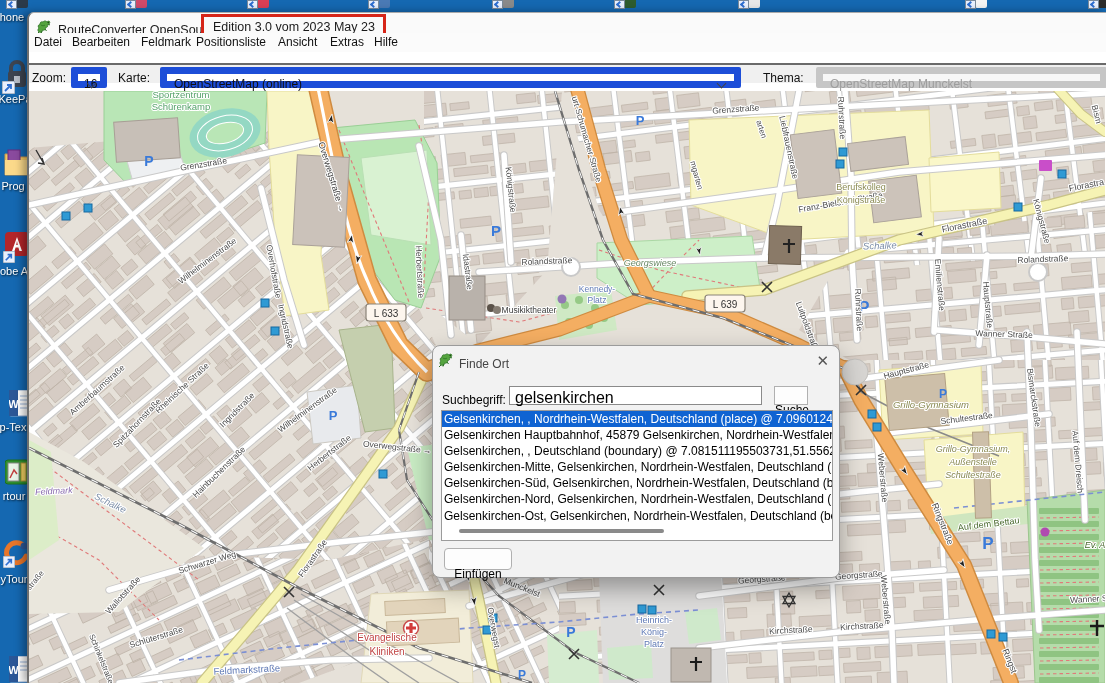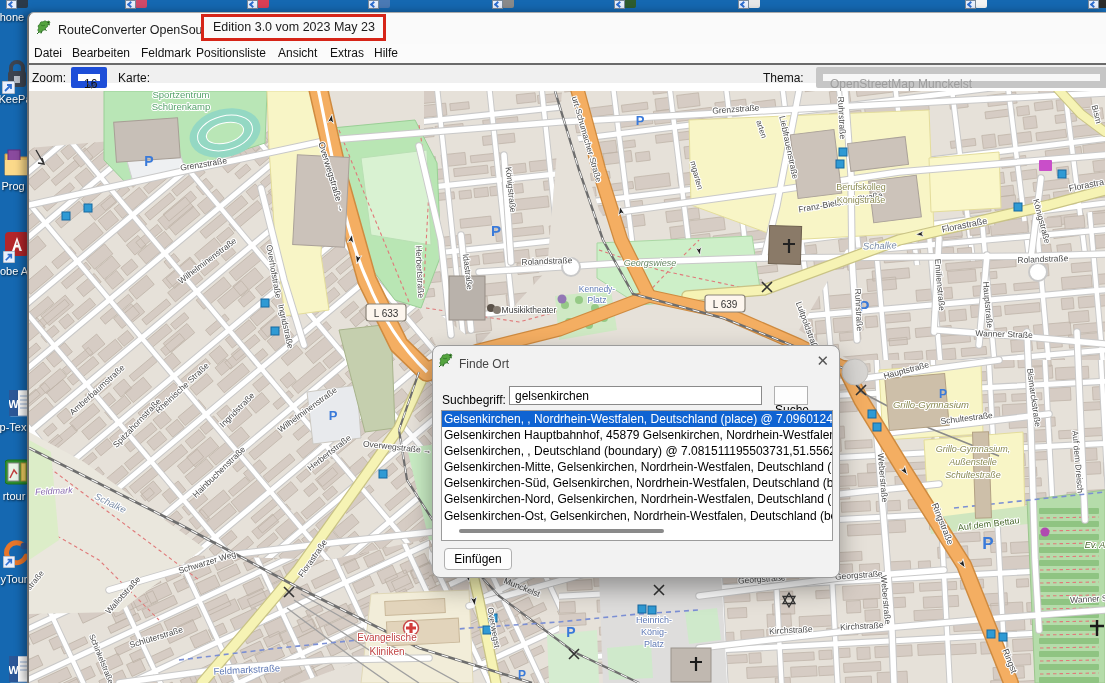--- a/index.html
+++ b/index.html
@@ -2,38 +2,38 @@
 <html><head><meta charset="utf-8"><style>
 *{margin:0;padding:0;box-sizing:border-box}
 body{width:1106px;height:683px;overflow:hidden;position:relative;font-family:"Liberation Sans",sans-serif;background:#1568b1}
 .deskicon{position:absolute;color:#fff;font-size:11px;text-shadow:1px 1px 2px rgba(0,0,0,.8);text-align:center}
 #win{position:absolute;left:27px;top:12px;width:1079px;height:671px;background:#fff;border-left:2px solid #6f6f6f;border-top:1px solid #aaa;border-top-left-radius:7px;box-shadow:-4px 0 8px rgba(0,0,0,.35)}
 #titlebar{position:absolute;left:0;top:0;width:100%;height:31px;background:#fafafa;border-top-left-radius:7px}
 #titlebar .ticon{position:absolute;left:7px;top:6px}
 #titlebar .ttext{position:absolute;left:29px;top:10px;font-size:12.5px;color:#1a1a1a;width:146px;overflow:hidden;white-space:nowrap}
 #redbox{position:absolute;left:172px;top:1px;width:185px;height:27px;border:3.5px solid #d62518}
 #redbox span{position:absolute;left:9px;top:3px;font-size:12.5px;color:#1a1a1a;white-space:nowrap}
-#menubar{position:absolute;left:0;top:31px;width:100%;height:19px;background:#fbfbfb;font-size:12px;color:#111}
+#menubar{position:absolute;left:0;top:20px;width:100%;height:19px;background:#fbfbfb;font-size:12px;color:#111}
 #menubar span{position:absolute;top:2px}
 #menusep{position:absolute;left:0;top:50px;width:100%;height:2px;background:#6a6a6a}
 #toolbar{position:absolute;left:0;top:52px;width:100%;height:18px;background:#f0f0f0;font-size:12px;color:#111}
 .combo{position:absolute;background:#fff;border:7px solid #1d4ed8;border-radius:2px;font-size:12px;color:#111}
 .chev{position:absolute;width:7px;height:7px;border-right:1.4px solid #444;border-bottom:1.4px solid #444;transform:rotate(45deg)}
 #mapbox{position:absolute;left:0;top:78px;width:1076px;height:592px;overflow:hidden}
 #dialog{position:absolute;left:432px;top:345px;width:408px;height:233px;background:#f2f2f2;border:1px solid #9b9b9b;border-radius:8px;box-shadow:0 10px 24px rgba(0,0,0,.35);font-size:12px}
 #dialog .dtitle{position:absolute;left:26px;top:11px;font-size:12px;color:#444}
 #dialog .dx{position:absolute;right:10px;top:6px;font-size:15px;color:#555}
 #dialog .lbl{position:absolute;left:9px;top:47px;color:#000;font-size:12px}
-#dfield{position:absolute;left:76px;top:40px;width:253px;height:19px;background:#fff;border:1px solid #8a8a8a;font-size:12px;color:#000;padding:2px 0 0 5px}
+#dfield{position:absolute;left:76px;top:40px;width:253px;height:19px;background:#fff;border:1px solid #8a8a8a;font-size:16px;color:#000;padding:2px 0 0 5px}
 #dsuche{position:absolute;left:341px;top:40px;width:34px;height:19px;background:#fdfdfd;border:1px solid #b0b0b0;border-radius:0;text-align:center;font-size:12px;color:#000;padding-top:16px}
 #dlist{position:absolute;left:8px;top:64px;width:392px;height:131px;background:#fff;border:1px solid #9b9b9b;overflow:hidden}
 #dlist .row{height:16.1px;line-height:16.1px;white-space:nowrap;overflow:hidden;font-size:12px;color:#000;padding-left:2px}
 #dlist .sel{background:#0f63d2;color:#fff}
 #dscroll{position:absolute;left:26px;top:183px;width:205px;height:4px;background:#8a8a8a;border-radius:2px}
-#dbtn{position:absolute;left:11px;top:202px;width:68px;height:22px;background:#fdfdfd;border:1px solid #b0b0b0;border-radius:4px;text-align:center;font-size:12px;color:#000;padding-top:3px}
+#dbtn{position:absolute;left:11px;top:202px;width:68px;height:22px;background:#fdfdfd;border:1px solid #b0b0b0;border-radius:4px;text-align:center;font-size:12px;color:#000;padding-top:18px}
 </style></head><body>
 <div style="position:absolute;left:16px;top:0;width:12px;height:8px;background:#2b3a4a;border-radius:0 0 2px 2px"></div>
 <div style="position:absolute;left:6px;top:0;width:11px;height:9px;background:#e8f0fe;border:1px solid #7a8a9a">
     <div style="position:absolute;left:2px;top:1px;width:5px;height:5px;border-left:2px solid #2f6fd0;border-bottom:2px solid #2f6fd0;transform:rotate(45deg)"></div>
   </div>
 <div style="position:absolute;left:135px;top:0;width:12px;height:8px;background:#d04a6a;border-radius:0 0 2px 2px"></div>
 <div style="position:absolute;left:125px;top:0;width:11px;height:9px;background:#e8f0fe;border:1px solid #7a8a9a">
     <div style="position:absolute;left:2px;top:1px;width:5px;height:5px;border-left:2px solid #2f6fd0;border-bottom:2px solid #2f6fd0;transform:rotate(45deg)"></div>
   </div>
 <div style="position:absolute;left:257px;top:0;width:12px;height:8px;background:#d93f55;border-radius:0 0 2px 2px"></div>
@@ -151,20 +151,24 @@
       <span style="left:345px">Hilfe</span>
     </div>
     <div id="menusep"></div>
     <div id="toolbar">
       <span style="position:absolute;left:3px;top:6px">Zoom:</span>
       <div class="combo" style="left:42px;top:2px;width:36px;height:21px">
         <span style="position:absolute;left:6px;top:3px">16</span>
         <div class="chev" style="right:5px;top:6px"></div>
       </div>
       <span style="position:absolute;left:89px;top:6px">Karte:</span>
+      <div class="combo" style="left:131px;top:2px;width:581px;height:21px">
+        <span style="position:absolute;left:7px;top:3px">OpenStreetMap (online)</span>
+        <div class="chev" style="right:9px;top:6px"></div>
+      </div>
       <span style="position:absolute;left:734px;top:6px">Thema:</span>
       <div class="combo" style="left:787px;top:2px;width:291px;height:21px;background:#f7f7f7;border-color:#c6c6c6">
         <span style="position:absolute;left:7px;top:3px;color:#9e9e9e">OpenStreetMap Munckelst</span>
       </div>
     </div>
     <div id="mapbox"><svg width="1076" height="592" viewBox="30 91 1076 592" font-family="Liberation Sans,sans-serif">
         <defs>
           <clipPath id="z1">
             <polygon points="30,148 300,125 360,180 430,330 470,420 470,530 330,560 180,560 30,440"></polygon>
           </clipPath>

